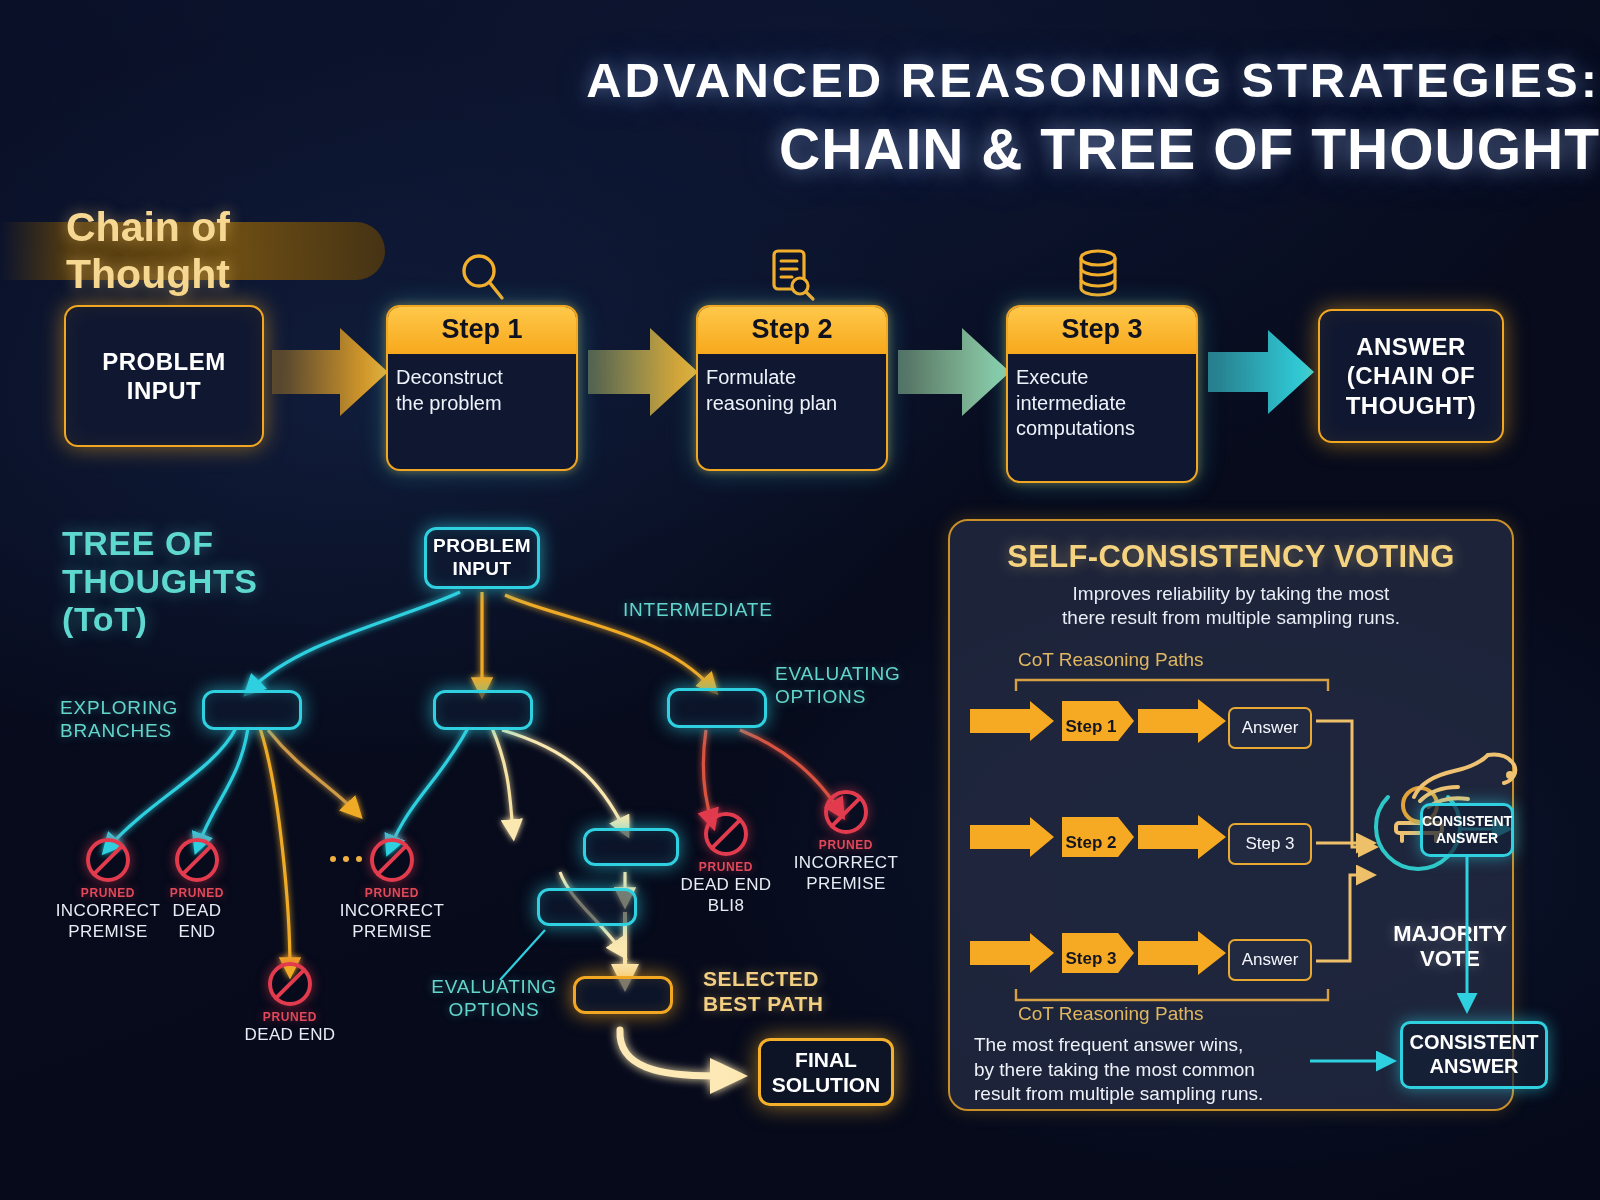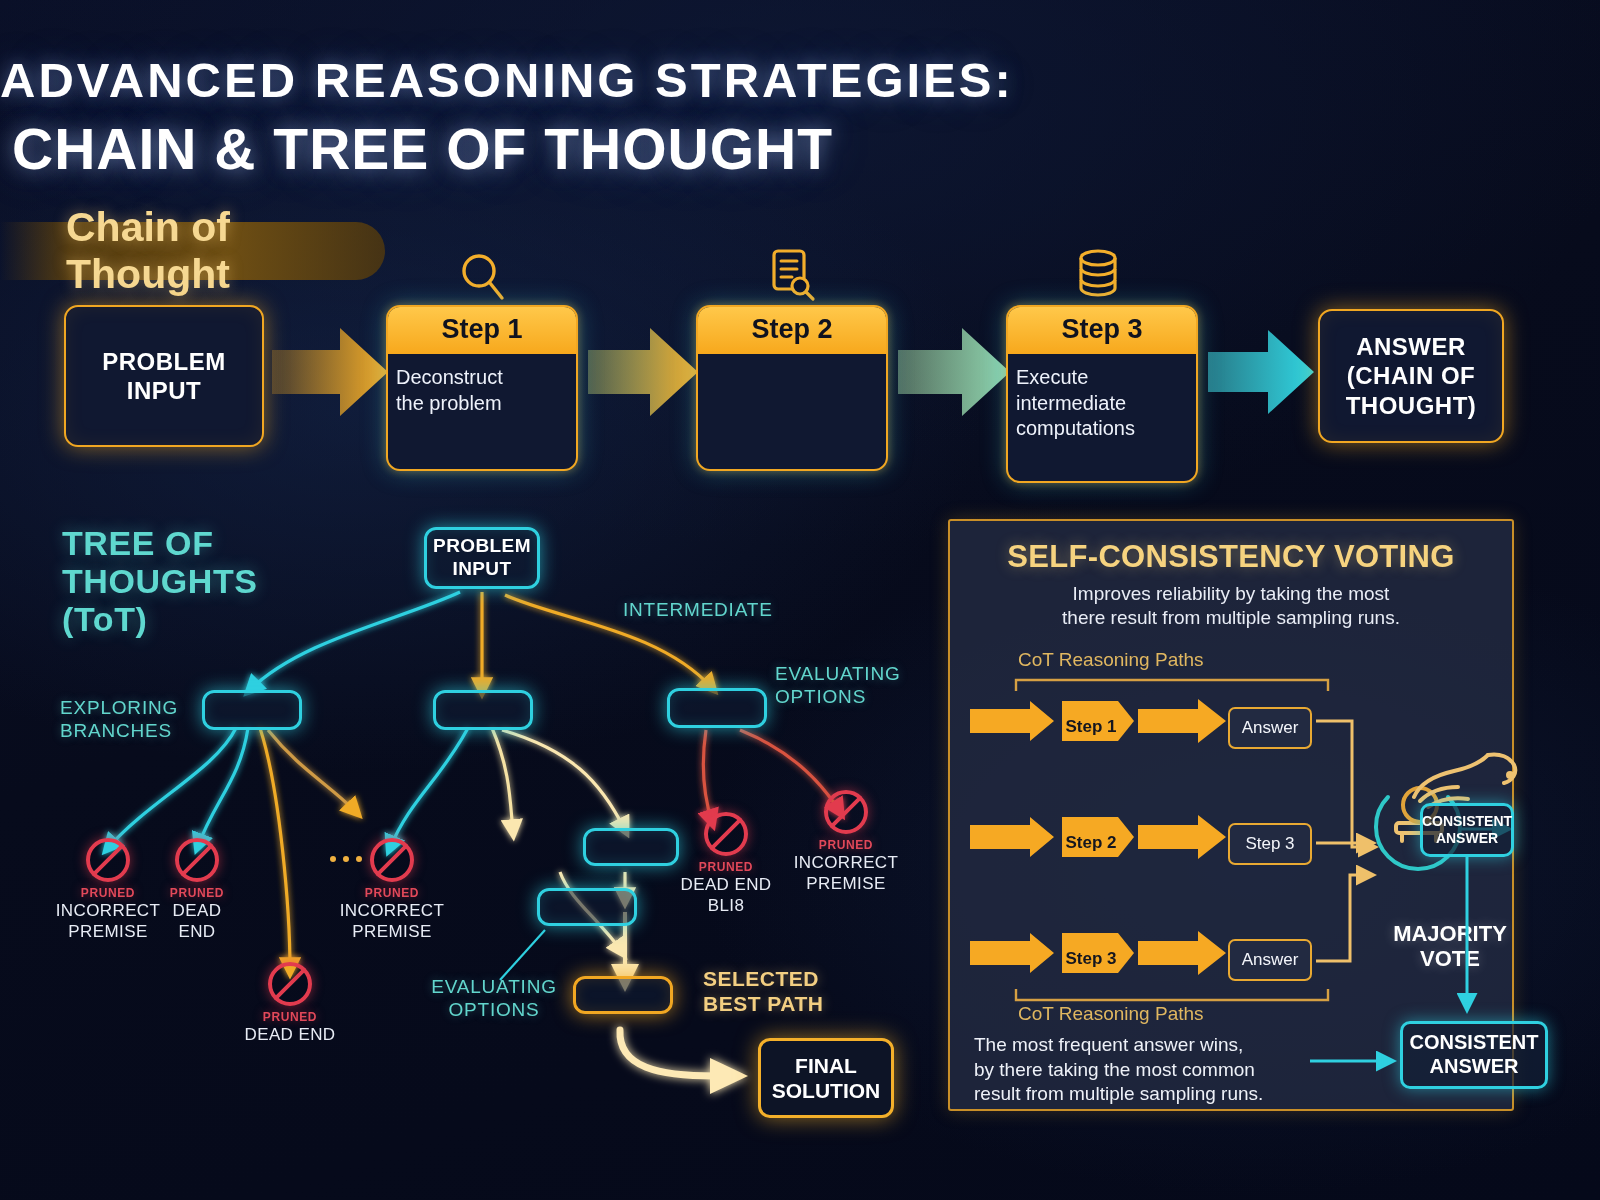--- a/index.html
+++ b/index.html
@@ -14,21 +14,21 @@
     position: absolute; inset: 0;
     background:
       radial-gradient(ellipse 900px 520px at 22% 34%, rgba(22,40,78,0.55), transparent 70%),
       radial-gradient(ellipse 760px 460px at 78% 72%, rgba(20,36,70,0.45), transparent 72%),
       radial-gradient(ellipse 1100px 600px at 50% 8%, rgba(16,28,60,0.6), transparent 75%),
       linear-gradient(160deg, #0a1028 0%, #070b1c 45%, #05091a 100%);
   }
   .abs { position: absolute; }
 
   
-  #title-wrap { top: 52px; left: 0; width: 1600px; text-align: left; }
+  #title-wrap { top: 52px; left: 0; width: 1600px; text-align: right; }
   #title-line1 {
     font-size: 49px; font-weight: 700; letter-spacing: 3px; color: #ffffff;
     text-shadow: 0 0 18px rgba(160,190,255,0.45), 0 0 40px rgba(90,130,220,0.25);
   }
   #title-line2 {
     font-size: 57px; font-weight: 700; letter-spacing: 1px; color: #ffffff;
     margin-top: 8px;
     text-shadow: 0 0 20px rgba(180,205,255,0.5), 0 0 48px rgba(90,130,220,0.3);
     padding-left: 12px;
   }
@@ -119,21 +119,21 @@
   #sel-best {
     color: #f3cf82; font-size: 21px; font-weight: 700; line-height: 1.2; letter-spacing:.5px;
     text-shadow: 0 0 12px rgba(243,200,120,0.45);
   }
   #ellipsis { display:flex; gap:7px; }
   #ellipsis i { width:6px; height:6px; border-radius:50%; background:#f0b140; display:block; }
 
   
   #sc-panel {
     top: 519px; left: 948px; width: 566px; height: 592px;
-    border: 2.5px solid #c98f28; border-radius: 3px;
+    border: 2.5px solid #c98f28; border-radius: 20px;
     background: rgba(36,44,67,0.78);
     box-shadow: 0 0 18px rgba(201,143,40,0.25);
   }
   #sc-title {
     text-align:center; color:#f6d37f; font-size: 31px; font-weight:700;
     letter-spacing: .3px; margin-top: 18px;
     text-shadow: 0 0 14px rgba(246,211,127,0.4);
   }
   #sc-sub {
     text-align:center; color:#e9edf6; font-size: 19px; line-height:1.28; margin-top: 7px;
@@ -225,20 +225,24 @@
   <svg class="abs" style="left:766px;top:248px;width:56px;height:56px">
     <rect x="8" y="3" width="30" height="38" rx="4" fill="none" stroke="#f3ae2b" stroke-width="3.2"></rect>
     <line x1="15" y1="13" x2="31" y2="13" stroke="#f3ae2b" stroke-width="3" stroke-linecap="round"></line>
     <line x1="15" y1="21" x2="31" y2="21" stroke="#f3ae2b" stroke-width="3" stroke-linecap="round"></line>
     <line x1="15" y1="29" x2="26" y2="29" stroke="#f3ae2b" stroke-width="3" stroke-linecap="round"></line>
     <circle cx="34" cy="38" r="8" fill="#0a1028" stroke="#f3ae2b" stroke-width="3.2"></circle>
     <line x1="40" y1="44" x2="47" y2="51" stroke="#f3ae2b" stroke-width="3.2" stroke-linecap="round"></line>
   </svg>
   <div class="abs cot-node cot-step" style="left:696px;top:305px;width:192px;height:166px">
     <div class="head">Step 2</div>
+    <div class="body">
+      <div>Formulate</div>
+      <div>reasoning plan</div>
+    </div>
   </div>
 
   <svg class="abs" style="left:1072px;top:248px;width:56px;height:54px">
     <ellipse cx="26" cy="10" rx="17" ry="7" fill="none" stroke="#f3ae2b" stroke-width="3.2"></ellipse>
     <path d="M9 10v10c0 3.9 7.6 7 17 7s17-3.1 17-7V10" fill="none" stroke="#f3ae2b" stroke-width="3.2"></path>
     <path d="M9 21v10c0 3.9 7.6 7 17 7s17-3.1 17-7V21" fill="none" stroke="#f3ae2b" stroke-width="3.2"></path>
     <path d="M9 32v8c0 3.9 7.6 7 17 7s17-3.1 17-7v-8" fill="none" stroke="#f3ae2b" stroke-width="3.2"></path>
   </svg>
   <div class="abs cot-node cot-step" style="left:1006px;top:305px;width:192px;height:178px">
     <div class="head">Step 3</div>
@@ -334,21 +338,21 @@
     </div>
   </div>
 
   <div class="abs tot-box" style="left:202px;top:690px;width:100px;height:40px"></div>
   <div class="abs tot-box" style="left:433px;top:690px;width:100px;height:40px"></div>
   <div class="abs tot-box" style="left:667px;top:688px;width:100px;height:40px"></div>
   <div class="abs tot-box" style="left:583px;top:828px;width:96px;height:38px"></div>
   <div class="abs tot-box" style="left:537px;top:888px;width:100px;height:38px"></div>
   <div class="abs tot-box sel" style="left:573px;top:976px;width:100px;height:38px"></div>
 
-  <div class="abs tot-final" style="left:758px;top:1038px;width:136px;height:80px">
+  <div class="abs tot-final" style="left:758px;top:1038px;width:136px;height:68px">
     <div>
       <div>FINAL</div>
       <div>SOLUTION</div>
     </div>
   </div>
 
   <div class="abs lbl-teal" style="left:60px;top:696px;width:150px">
     <div>EXPLORING</div>
     <div>BRANCHES</div>
   </div>

